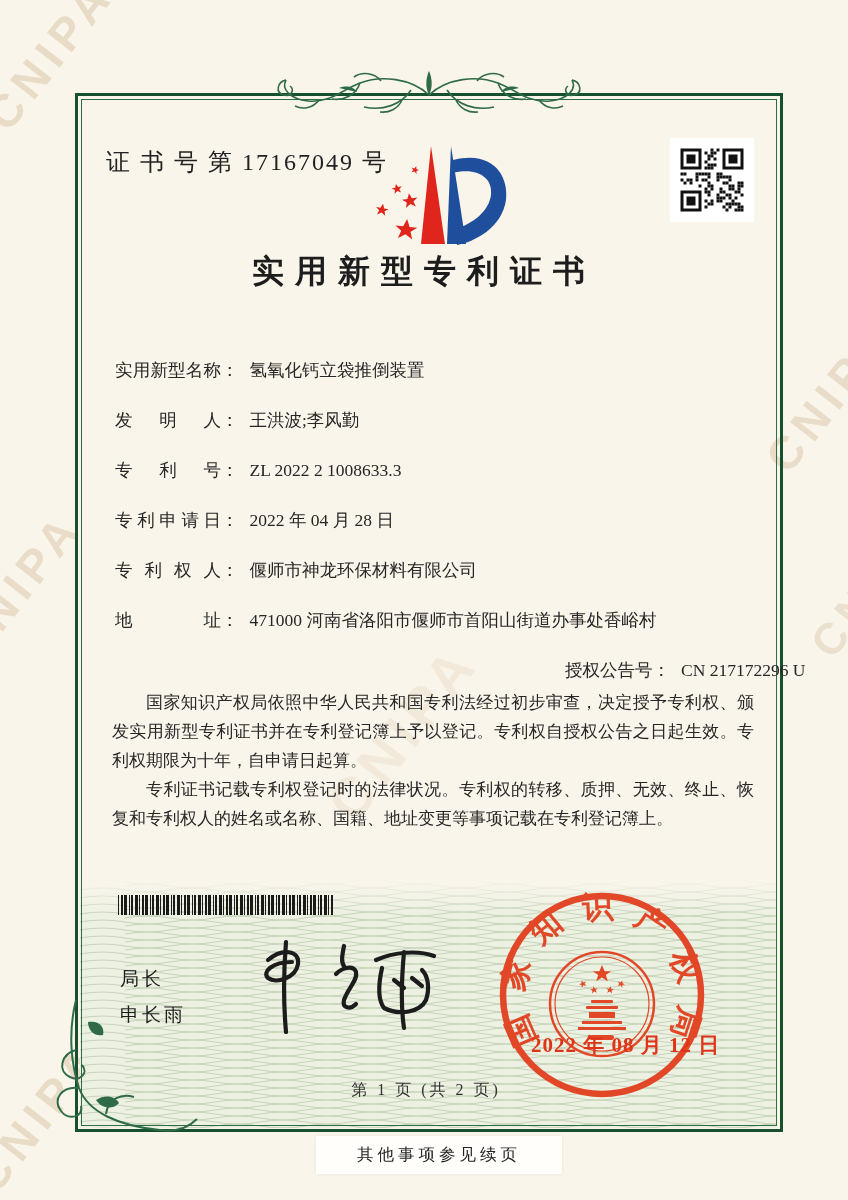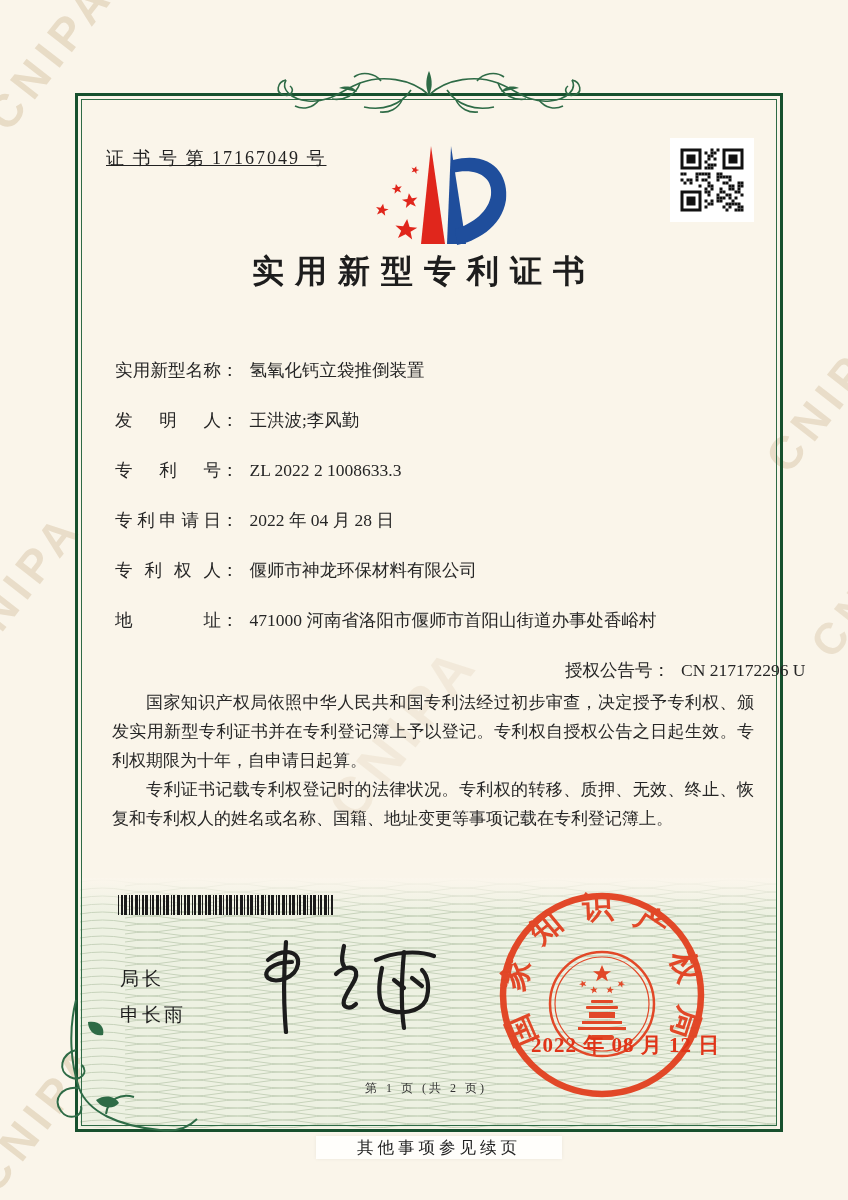--- a/index.html
+++ b/index.html
@@ -11,37 +11,37 @@
       font-weight:bold;color:#c3a87e;letter-spacing:7px;transform:rotate(-52deg);
       transform-origin:center;pointer-events:none;z-index:1;white-space:nowrap;}
   
   .frame{position:absolute;left:75px;top:93px;width:702px;height:1033px;
          border:3px solid #17502e;z-index:3;}
   .frame-inner{position:absolute;inset:3px;border:1px solid #2e6b46;}
   
   .band{position:absolute;left:80px;top:878px;width:696px;height:250px;z-index:2;}
   
   .content{position:absolute;inset:0;z-index:4;}
-  .certno{position:absolute;left:106px;top:146px;font-size:18px;letter-spacing:2px;color:#222;text-decoration:underline;}
+  .certno{position:absolute;left:106px;top:146px;font-size:24px;letter-spacing:2px;color:#222;}
   .title{position:absolute;left:0;top:250px;width:848px;text-align:center;
          font-size:32px;font-weight:700;letter-spacing:11px;color:#1d1d1d;}
   .field{position:absolute;left:115px;font-size:17.5px;white-space:nowrap;}
   .flabel{display:inline-block;width:106px;text-align:justify;text-align-last:justify;}
   .colon{display:inline-block;}
   .fvalue{margin-left:11px;}
   .grant-right{position:absolute;left:450px;top:0;}
   .paras{position:absolute;left:112px;top:688px;width:642px;font-size:17px;
          line-height:29px;text-align:justify;}
   .paras p{margin:0;text-indent:2em;}
   .director{position:absolute;left:120px;font-size:19px;letter-spacing:3px;color:#1c1c1c;}
   .seal-date{position:absolute;left:531px;top:1031px;font-size:21px;font-weight:600;
              color:#e03418;letter-spacing:1px;z-index:6;white-space:nowrap;}
   .page-info{position:absolute;left:75px;top:1080px;width:702px;text-align:center;
-             font-size:12px;letter-spacing:3px;color:#333;z-index:5;}
-  .note-box{position:absolute;left:316px;top:1136px;width:246px;height:23px;background:#fffefb;
+             font-size:16px;letter-spacing:3px;color:#333;z-index:5;}
+  .note-box{position:absolute;left:316px;top:1136px;width:246px;height:38px;background:#fffefb;
             box-shadow:0 0 4px rgba(0,0,0,0.06);display:flex;align-items:center;justify-content:center;
             font-size:16.5px;letter-spacing:4px;color:#222;z-index:4;}
   svg{display:block;}
 </style>
 </head>
 <body>
 
 <div class="wm" style="left:-38px;top:28px;font-size:46px;opacity:.32">CNIPA</div>
 <div class="wm" style="left:742px;top:370px;font-size:46px;opacity:.30">CNIPA</div>
 <div class="wm" style="left:-70px;top:560px;font-size:46px;opacity:.30">CNIPA</div>

